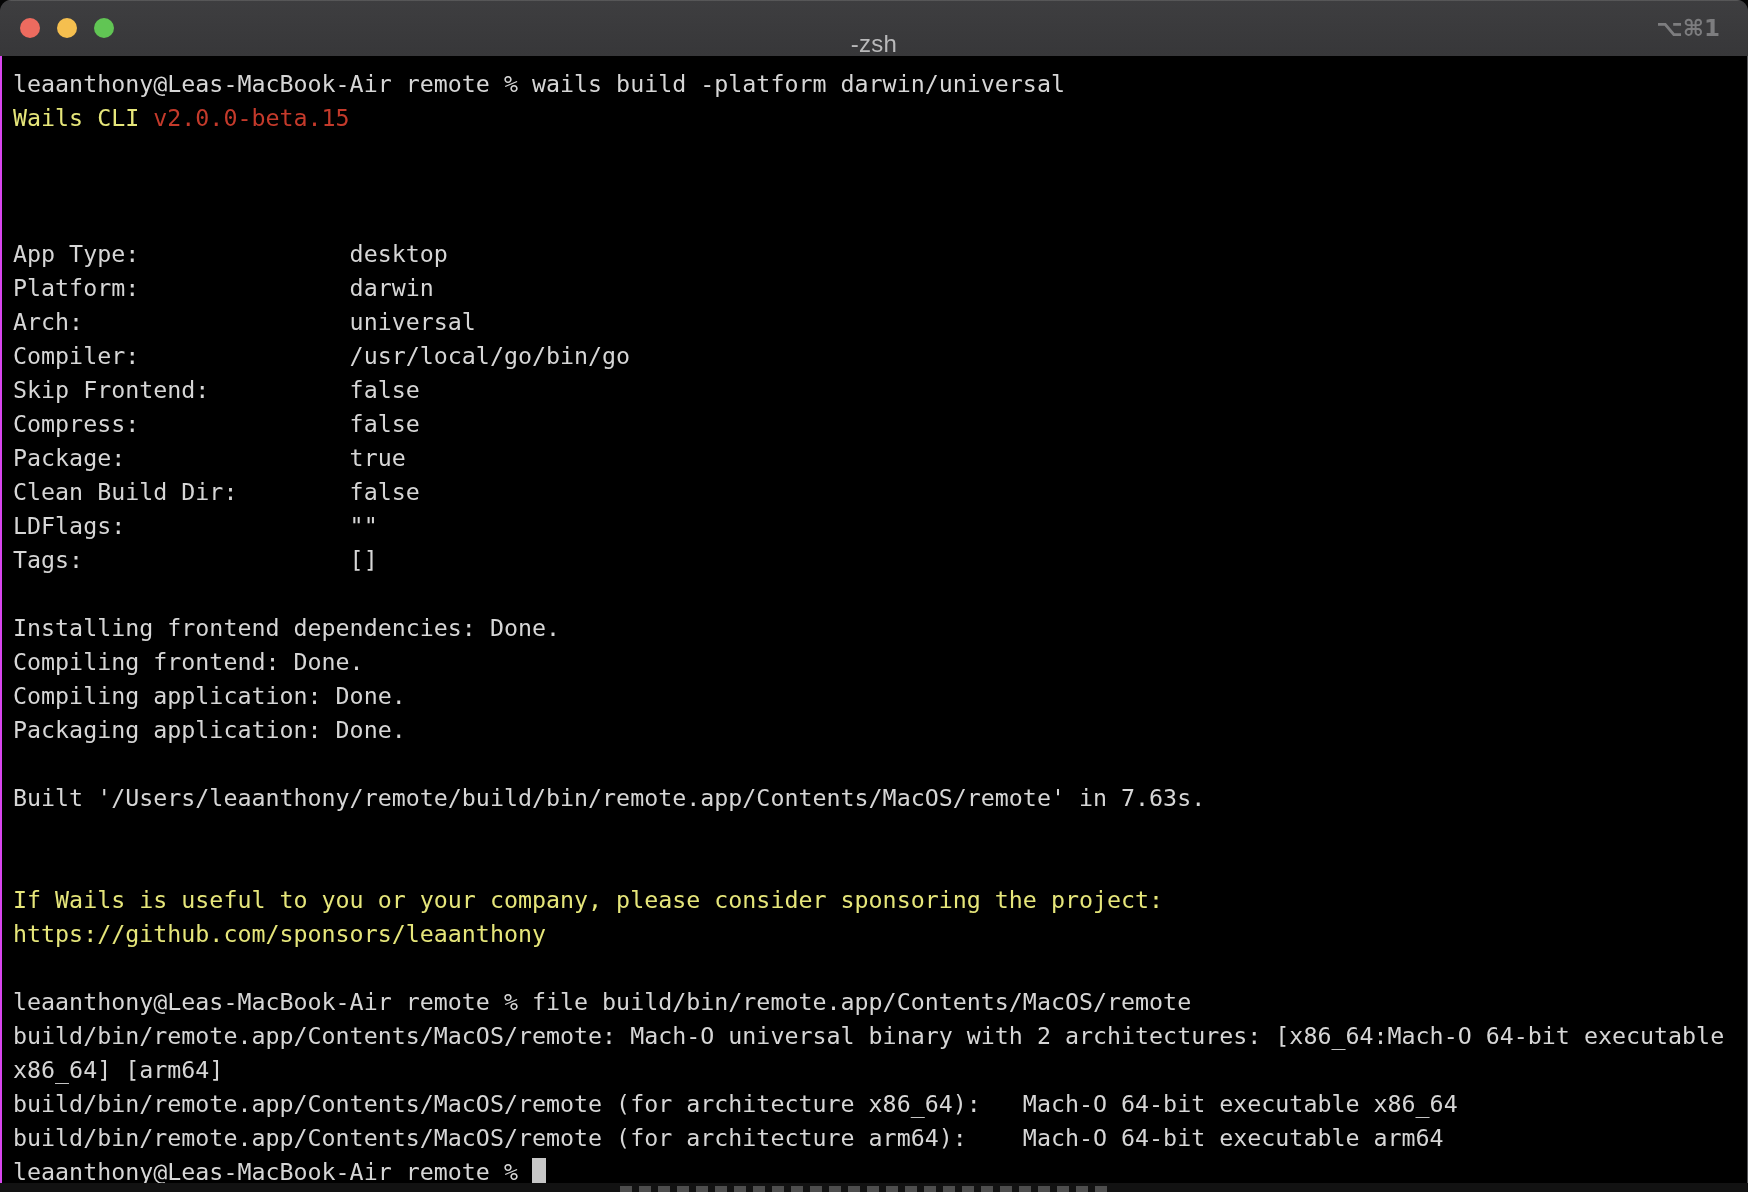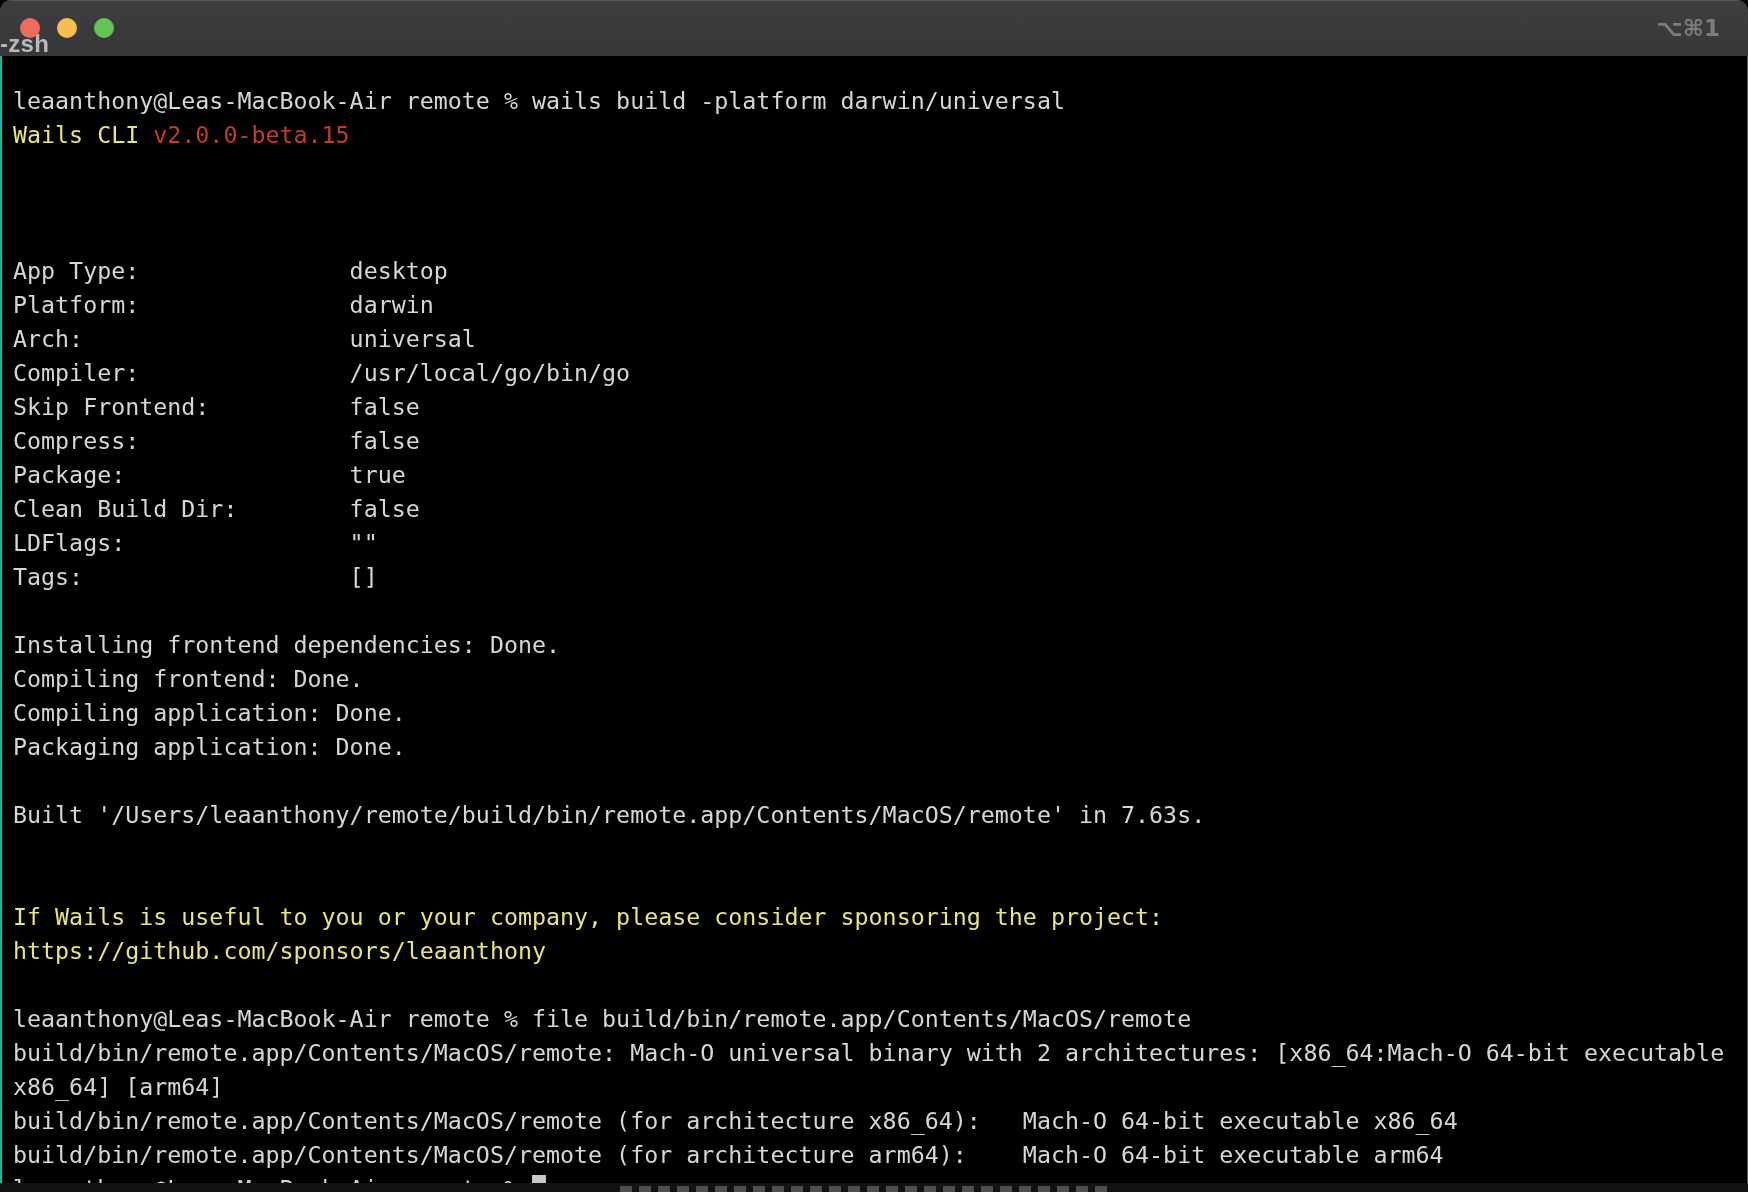--- a/index.html
+++ b/index.html
@@ -36,23 +36,23 @@
   }
   .light {
     width: 20px; height: 20px;
     border-radius: 50%;
     border: none;
     padding: 0;
     cursor: default;
   }
   .title {
     flex: 1;
-    text-align: left;
+    text-align: center;
     font-family: "Liberation Sans", sans-serif;
-    font-weight: bold;
+    font-weight: normal;
     font-size: 24px;
     color: #b9b9ba;
     letter-spacing: 0.3px;
     margin-top: 32px;
   }
   .shortcut {
     position: absolute;
     right: 28px;
     top: 0;
     height: 100%;
@@ -60,27 +60,27 @@
     align-items: center;
     font-family: "DejaVu Sans", sans-serif;
     font-weight: bold;
     font-size: 23px;
     color: #7d7d7f;
   }
   .screen {
     position: absolute;
     top: 56px; bottom: 0; left: 0; right: 0;
     box-sizing: border-box;
-    padding: 28px 0 0 11px;
+    padding: 11px 0 0 11px;
     font-family: "DejaVu Sans Mono", monospace;
     font-size: 23.3px;
     line-height: 34px;
     white-space: pre;
     color: #d6d6d6;
-    border-left: 2px solid #14b8a6;
+    border-left: 2px solid #d946ef;
     border-right: 1px solid #565658;
     overflow: hidden;
     cursor: text;
   }
   .line { height: 34px; }
   .cursor {
     display: inline-block;
     width: 14px;
     height: 27px;
     vertical-align: middle;

